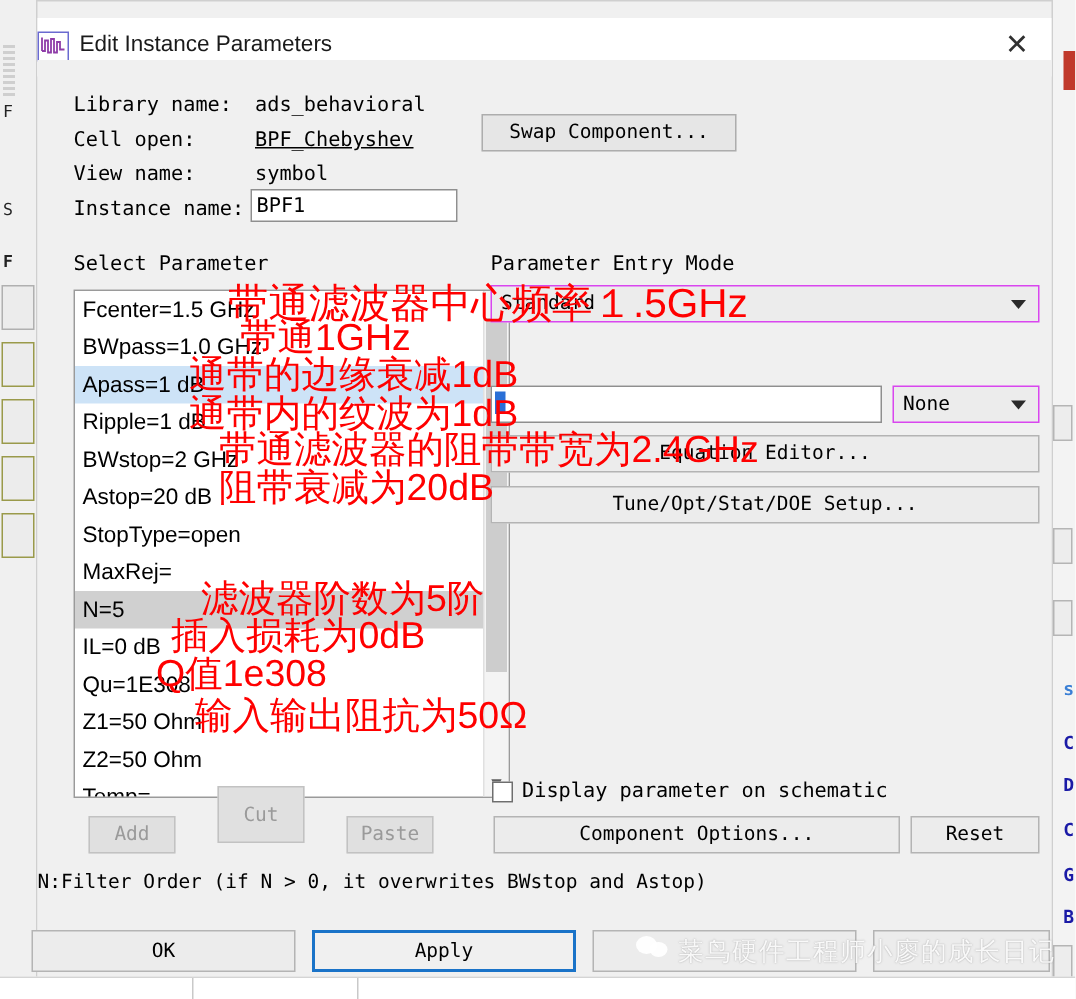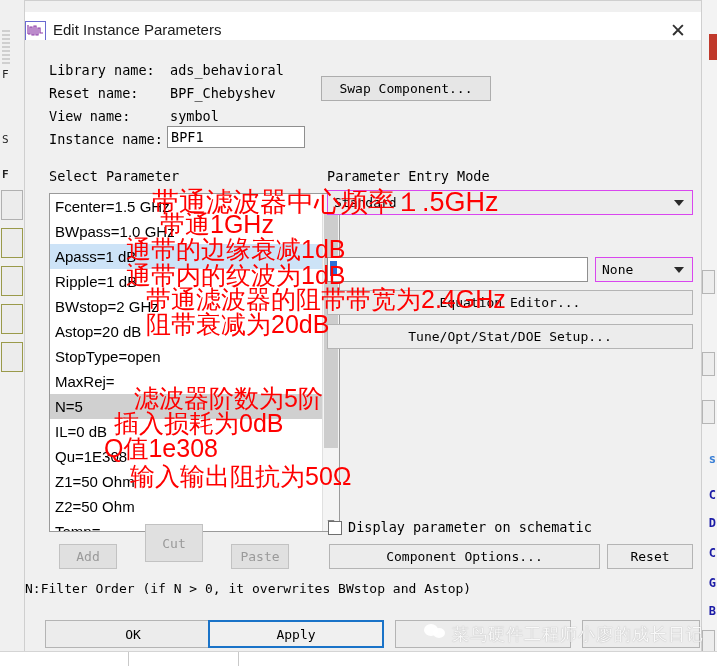--- a/index.html
+++ b/index.html
@@ -335,22 +335,22 @@
       </div>
       <div class="title-text">Edit Instance Parameters</div>
       <div class="title-close">✕</div>
     </div>
 
     <div class="body">
 
       <div class="lbl" style="left:24px; top:22px;">Library name:</div>
       <div class="val" style="left:145px; top:22px;">ads_behavioral</div>
 
-      <div class="lbl" style="left:24px; top:45px;">Reset name:</div>
-      <div class="val" style="left:145px; top:45px;">BPF_Chebyshev</div>
+      <div class="lbl" style="left:24px; top:45px;">Cell open:</div>
+      <div class="val" style="left:145px; top:45px;text-decoration:underline;">BPF_Chebyshev</div>
 
       <div class="lbl" style="left:24px; top:68px;">View name:</div>
       <div class="val" style="left:145px; top:68px;">symbol</div>
 
       <div class="lbl" style="left:24px; top:91px;">Instance name:</div>
       <div class="tf" style="left:142px; top:86px; width:138px; height:22px;">BPF1</div>
 
       <div class="btn" style="left:296px; top:36px; width:170px; height:25px;">Swap Component...</div>
 
       <div class="lbl" style="left:24px; top:128px;">Select Parameter</div>
@@ -403,21 +403,21 @@
 
       <div class="btn flat" style="left:304px; top:504px; width:271px; height:25px;">Component Options...</div>
       <div class="btn flat" style="left:582px; top:504px; width:86px; height:25px;">Reset</div>
 
       <div class="btn disabled" style="left:34px; top:504px; width:58px; height:25px;">Add</div>
       <div class="btn disabled" style="left:120px; top:484px; width:58px; height:38px;">Cut</div>
       <div class="btn disabled" style="left:206px; top:504px; width:58px; height:25px;">Paste</div>
 
       <div class="hint" style="left:0px; top:541px; padding-left:0;">N:Filter Order (if N &gt; 0, it overwrites BWstop and Astop)</div>
 
-      <div class="btn flat" style="left:-4px; top:580px; width:176px; height:28px;margin-left:24px;">OK</div>
+      <div class="btn flat" style="left:-4px; top:580px; width:176px; height:28px;">OK</div>
       <div class="btn default" style="left:183px; top:580px; width:176px; height:28px;">Apply</div>
       <div class="btn flat" style="left:370px; top:580px; width:176px; height:28px;"></div>
       <div class="btn flat" style="left:557px; top:580px; width:118px; height:28px;"></div>
 
     </div>
   </div>
 
   <div class="anno" id="anno0" style="left:152px; top:184px; font-size:27px;">带通滤波器中心频率１.5GHz</div>
   <div class="anno" id="anno1" style="left:160px; top:208px; font-size:25px;">带通1GHz</div>
   <div class="anno" id="anno2" style="left:126px; top:233px; font-size:25px;">通带的边缘衰减1dB</div>

